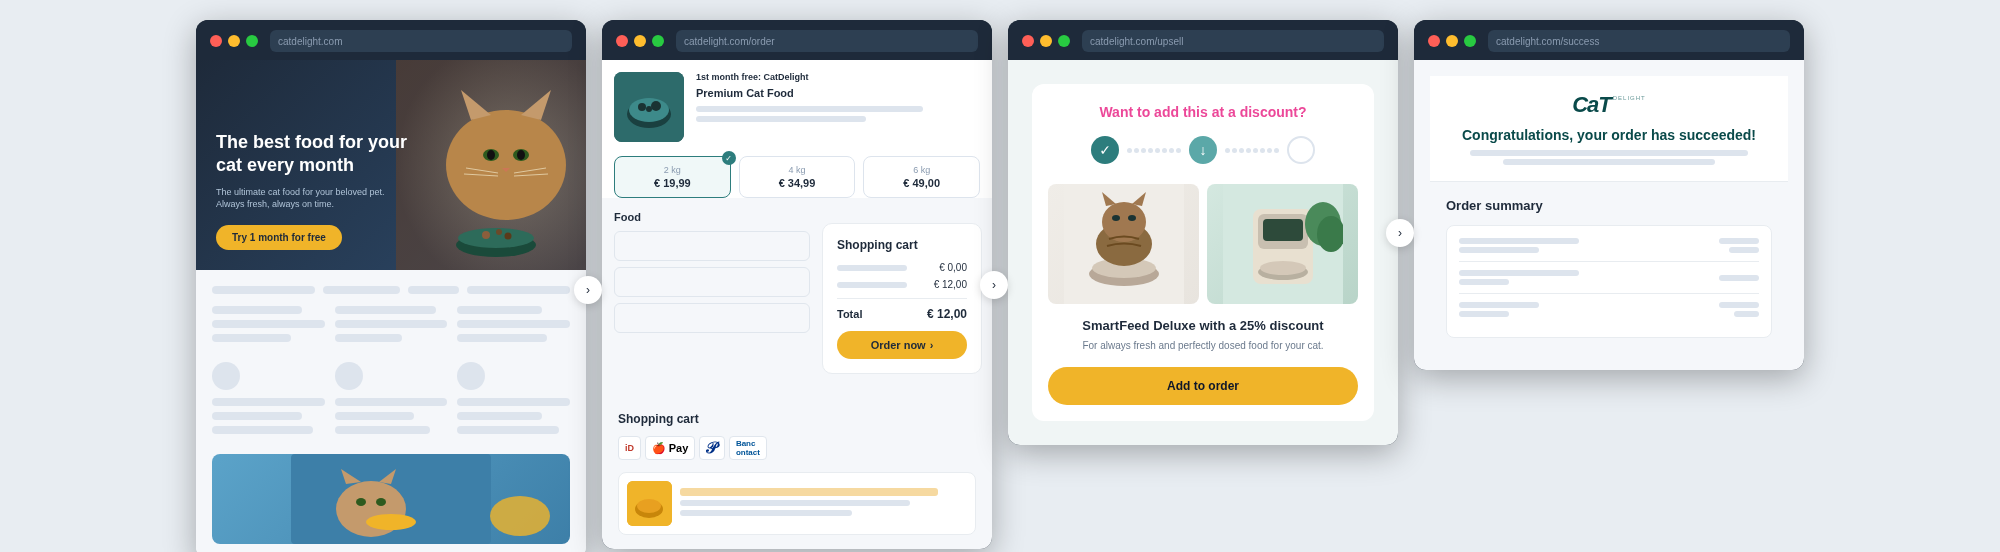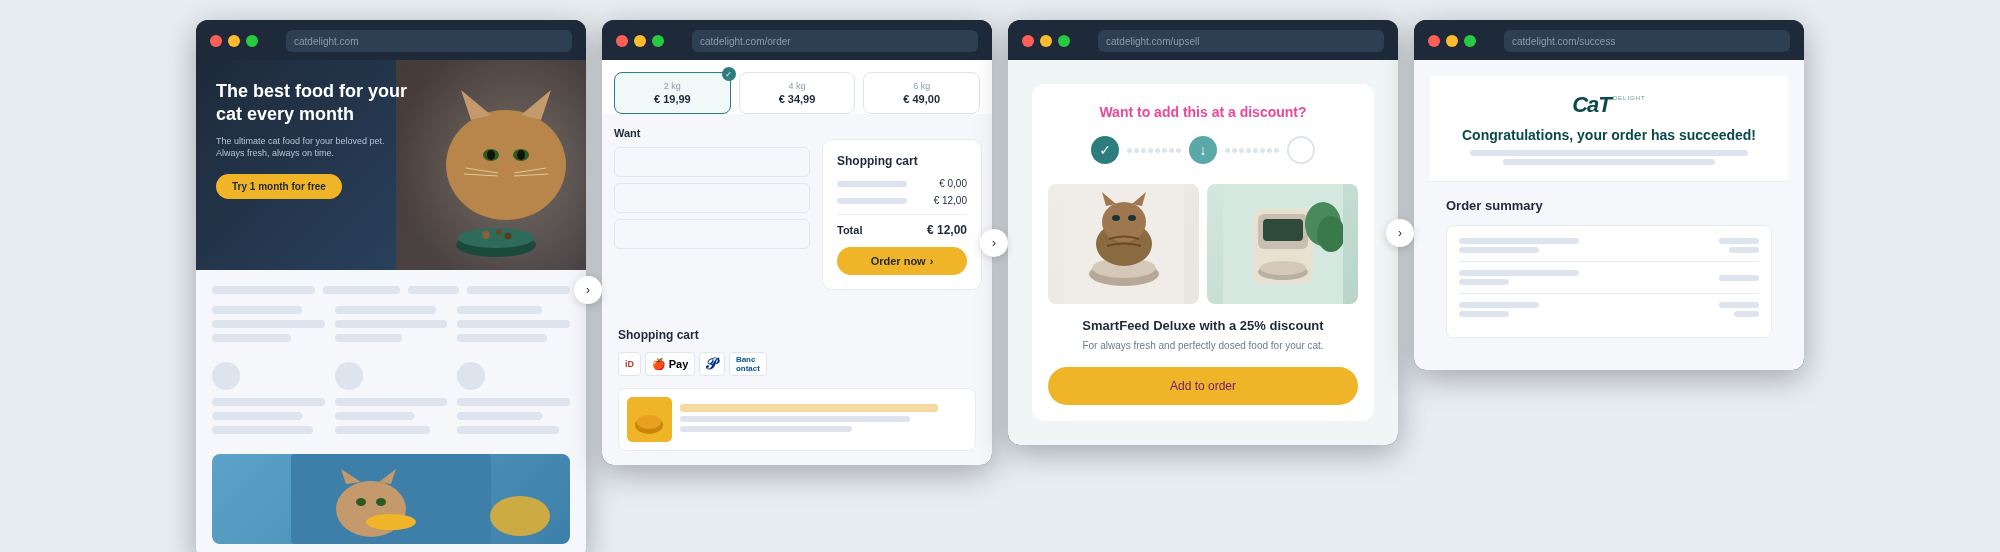--- a/index.html
+++ b/index.html
@@ -27,21 +27,21 @@
       overflow: hidden;
       width: 390px;
       flex-shrink: 0;
       box-shadow: 0 8px 32px rgba(0,0,0,0.3);
     }
     .browser-toolbar {
       background: #1e2a3a;
       padding: 10px 14px 8px;
       display: flex;
       align-items: center;
-      gap: 20px;
+      gap: 4px;
     }
     .traffic-lights {
       display: flex;
       gap: 6px;
       margin-right: 8px;
     }
     .tl { width: 12px; height: 12px; border-radius: 50%; }
     .tl-red { background: #ff5f57; }
     .tl-yellow { background: #ffbd2e; }
     .tl-green { background: #28ca41; }
@@ -68,21 +68,21 @@
     
     .screen1-content {
       background: #f5f7fa;
     }
     .hero-section {
       background: linear-gradient(135deg, #1e2a3a 0%, #2d4a6b 100%);
       height: 210px;
       position: relative;
       overflow: hidden;
       display: flex;
-      align-items: flex-start;
+      align-items: flex-end;
       padding: 20px;
     }
     .hero-text {
       z-index: 2;
       color: white;
       max-width: 55%;
     }
     .hero-title {
       font-size: 18px;
       font-weight: 700;
@@ -421,23 +421,23 @@
       margin-bottom: 14px;
       line-height: 1.4;
     }
     .add-order-btn {
       width: 100%;
       background: #f0b429;
       border: none;
       border-radius: 25px;
       padding: 12px;
       font-size: 12px;
-      font-weight: 400;
+      font-weight: 700;
       cursor: pointer;
-      color: #701a75;
+      color: #0f172a;
     }
     .nav-arrow {
       position: absolute;
       right: -16px;
       top: 50%;
       transform: translateY(-50%);
       width: 28px;
       height: 28px;
       background: white;
       border-radius: 50%;
@@ -624,40 +624,58 @@
           <div class="tl tl-red"></div>
           <div class="tl tl-yellow"></div>
           <div class="tl tl-green"></div>
         </div>
         <div class="url-bar">
           <span class="url-bar-text">catdelight.com/order</span>
         </div>
       </div>
       <div class="browser-content screen2-content">
         <div style="padding: 12px 12px 0; background: white;">
+          <div class="product-row">
+            <div class="product-img">
+              <svg viewBox="0 0 70 70" width="70" height="70" xmlns="http://www.w3.org/2000/svg">
+                <rect width="70" height="70" rx="8" fill="#2d6b6b"></rect>
+                <ellipse cx="35" cy="42" rx="22" ry="14" fill="#1a4040"></ellipse>
+                <ellipse cx="35" cy="38" rx="20" ry="12" fill="#3d8a8a"></ellipse>
+                <circle cx="28" cy="35" r="4" fill="#1a3333"></circle>
+                <circle cx="42" cy="34" r="5" fill="#1a3333"></circle>
+                <circle cx="35" cy="37" r="3" fill="#1a3333"></circle>
+              </svg>
+            </div>
+            <div class="product-info">
+              <div class="product-badge">1st month free: CatDelight</div>
+              <div class="product-name">Premium Cat Food</div>
+              <div class="product-pl"></div>
+              <div class="product-pl2"></div>
+            </div>
+          </div>
           <div class="size-options">
             <div class="size-btn active">
               <div class="size-check">✓</div>
               <div class="size-label">2 kg</div>
               <div class="size-price">€ 19,99</div>
             </div>
             <div class="size-btn">
               <div class="size-label">4 kg</div>
               <div class="size-price">€ 34,99</div>
             </div>
             <div class="size-btn">
               <div class="size-label">6 kg</div>
               <div class="size-price">€ 49,00</div>
             </div>
           </div>
         </div>
 
         <div style="display:flex; gap:0; padding: 0 12px 12px; background: #f5f7fa; margin-top: 1px;">
           <div style="flex:1; padding-top:12px;">
-            <div class="info-label">Want</div>
+            <div class="info-label">Food</div>
             <div class="info-input"></div>
             <div class="info-input"></div>
             <div class="info-input"></div>
           </div>
           <div style="width:170px; padding: 12px 0 0 12px;">
             <div class="cart-panel">
               <div class="cart-title-text">Shopping cart</div>
               <div class="cart-line">
                 <div class="cart-line-left"></div>
                 <span class="cart-line-price">€ 0,00</span>

